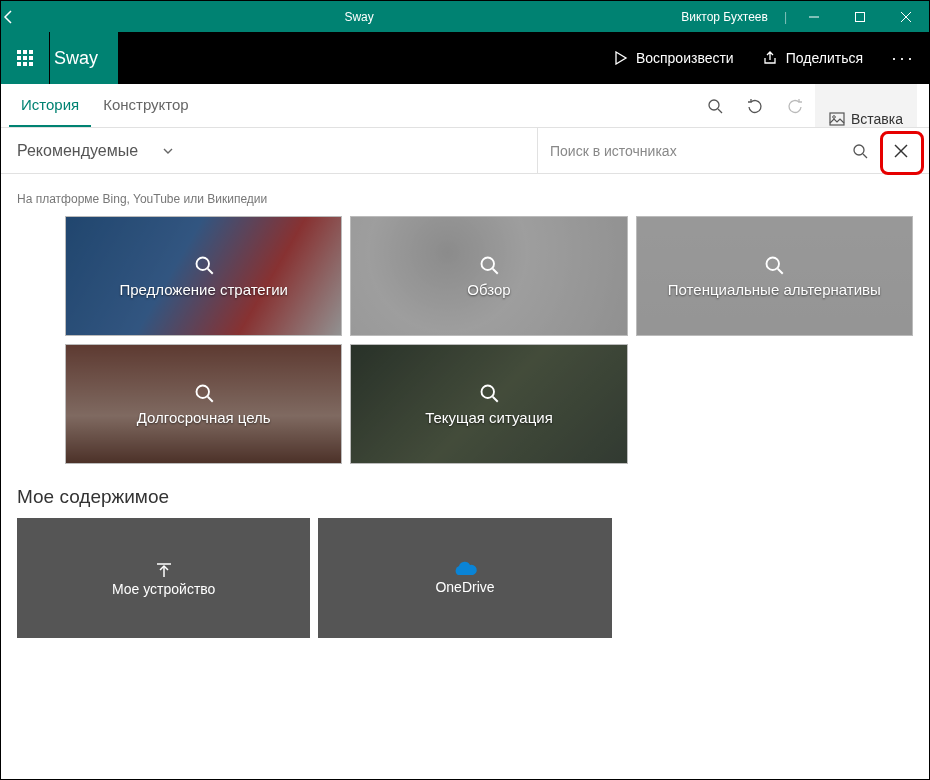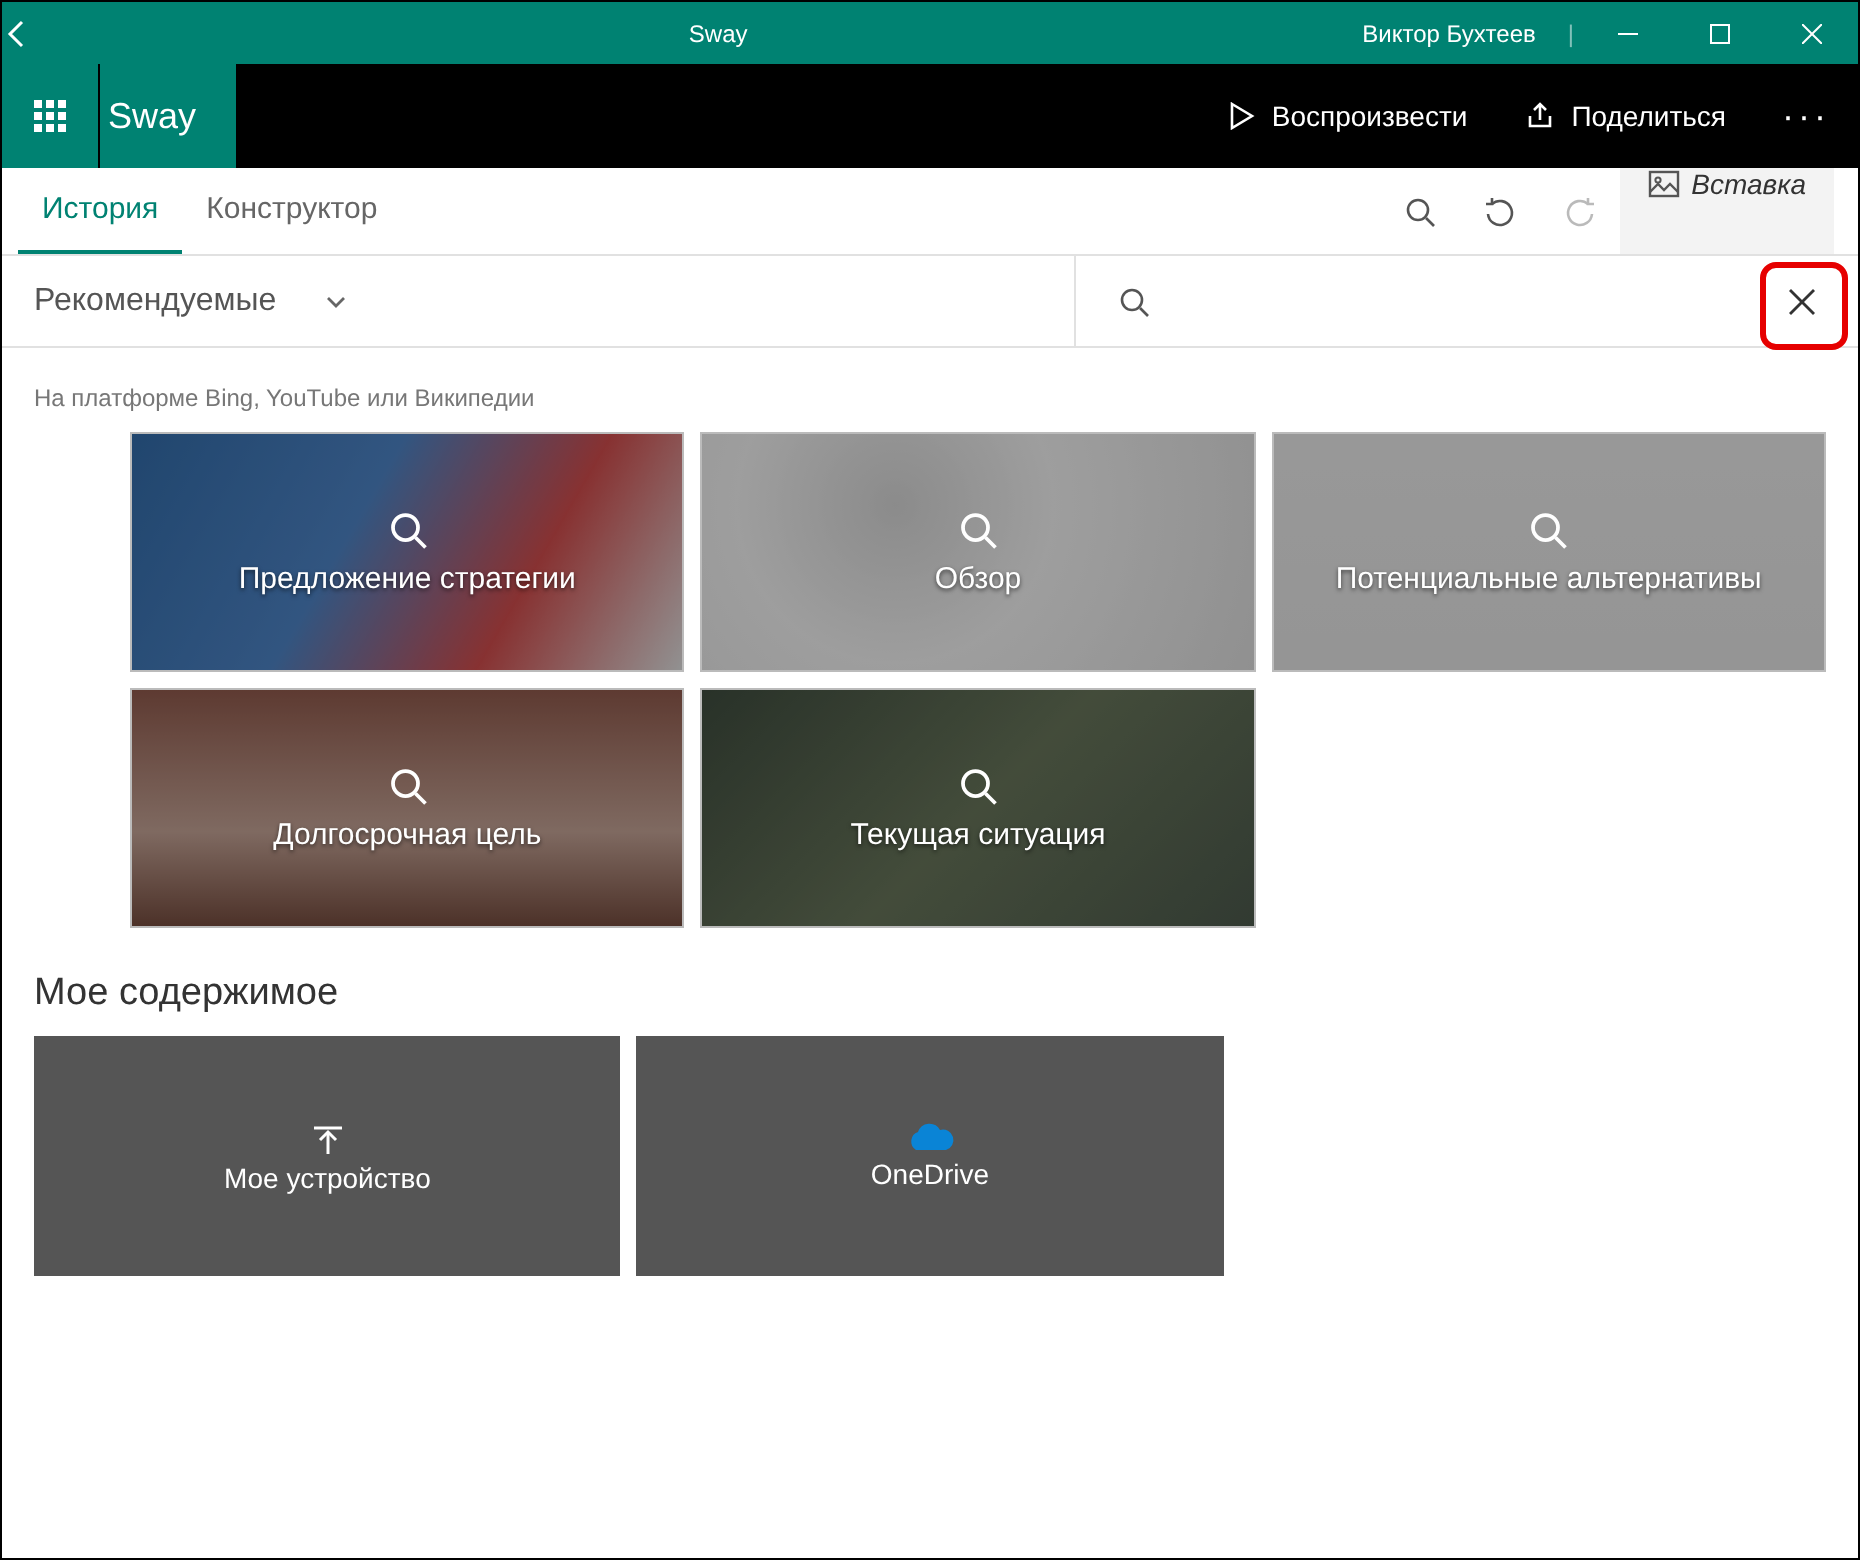--- a/index.html
+++ b/index.html
@@ -76,24 +76,23 @@
   .tab.active { color: #008272; border-bottom: 2px solid #008272; font-weight: 400; }
   .tabs-spacer { flex: 1; }
   .tool-btn {
     width: 40px; display: flex; align-items: center; justify-content: center;
     cursor: pointer;
   }
   .tool-btn.disabled { opacity: 0.4; cursor: default; }
   .insert-btn {
     background: #f3f3f3;
     padding: 0 14px;
-    display: flex; align-items: flex-start; gap: 6px;
+    display: flex; align-items: flex-end; gap: 6px;
     font-size: 14px; color: #333;
     cursor: pointer;
-    font-style: italic;
   }
   
   .filter-row {
     height: 46px;
     display: flex; align-items: center;
     padding: 0 0 0 16px;
     border-bottom: 1px solid #e1e1e1;
   }
   .filter-select {
     display: flex; align-items: center; gap: 24px;
@@ -281,20 +280,21 @@
 
 <div class="filter-row">
   <div class="filter-select">
     <span>Рекомендуемые</span>
     <svg width="12" height="12" viewBox="0 0 12 12">
         <path d="M2 4 l4 4 l4 -4" fill="none" stroke="#666" stroke-width="1.4"></path>
       </svg>
   </div>
   <div class="filter-row-spacer"></div>
   <div class="search-container">
+    <input class="search-input" type="text" placeholder="Поиск в источниках" style="">
     <div class="search-go">
       <svg width="16" height="16" viewBox="0 0 16 16">
           <circle cx="7" cy="7" r="5" fill="none" stroke="#555" stroke-width="1.3"></circle>
           <line x1="11" y1="11" x2="15" y2="15" stroke="#555" stroke-width="1.3"></line>
         </svg>
     </div>
   </div>
   <div class="close-pane">
     <svg width="16" height="16" viewBox="0 0 16 16">
         <line x1="2" y1="2" x2="14" y2="14" stroke="#333" stroke-width="1.4"></line>

